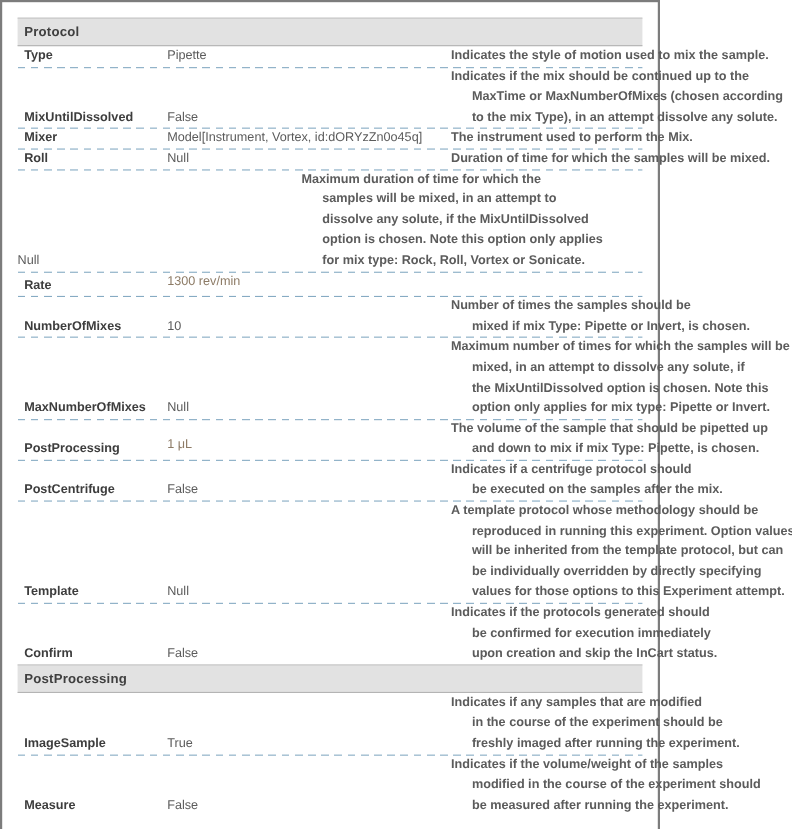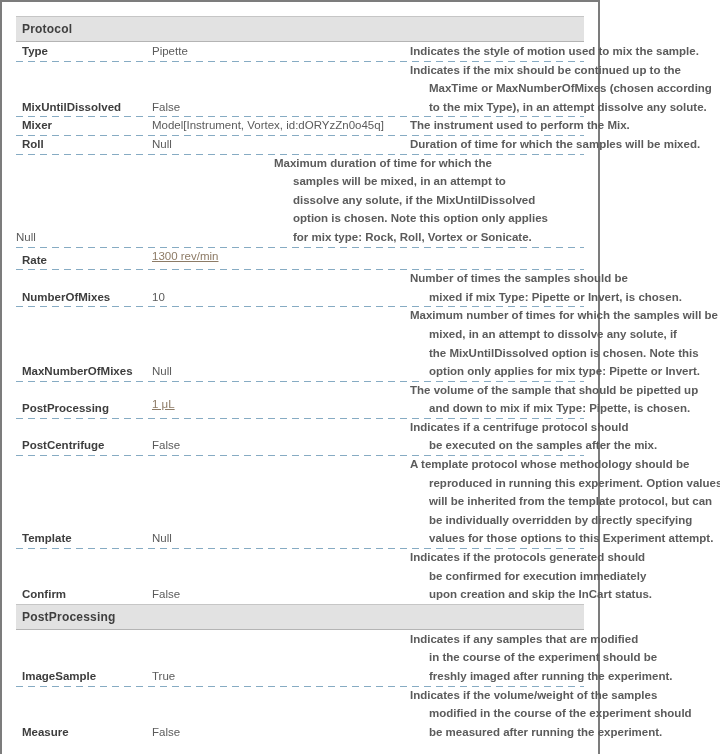--- a/index.html
+++ b/index.html
@@ -60,21 +60,20 @@
     color: var(--name-color, #3d3d3d);
   }
   .cell-value {
     width: 258px;
     flex: 0 0 258px;
     color: var(--body-color, #5b5b5b);
   }
   .cell-value.quantity {
     color: var(--quantity-color, #8d7b66);
     padding-bottom: 4px;
-    text-decoration: underline;
   }
   .cell-desc {
     width: 318px;
     flex: 0 0 318px;
     color: var(--body-color, #5b5b5b);
     padding-left: 19px;
     padding-right: 3px;
     text-indent: -19px;
     white-space: pre-line;
     font-weight: bold;

